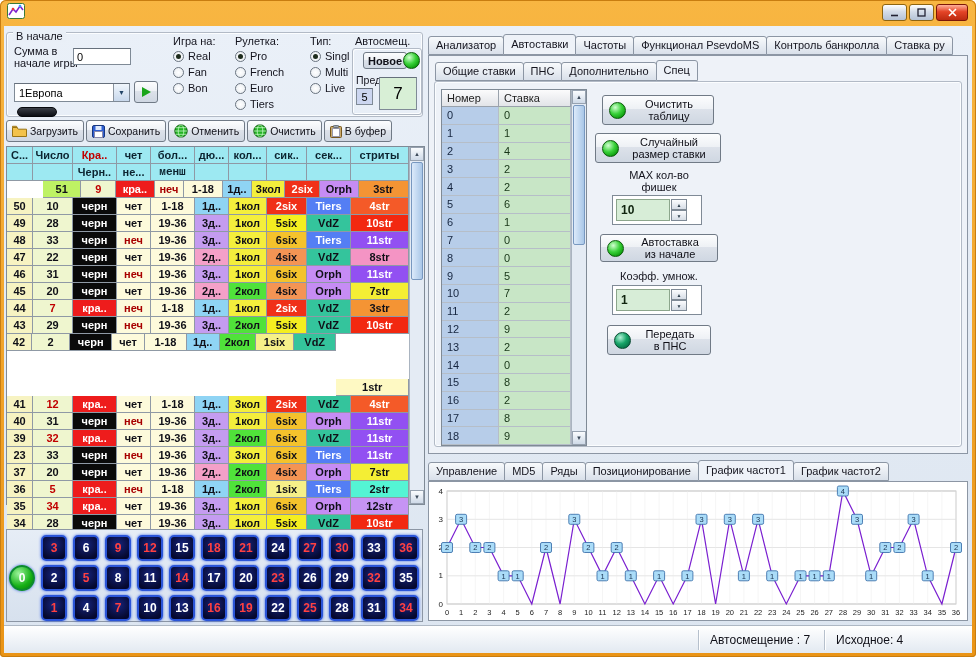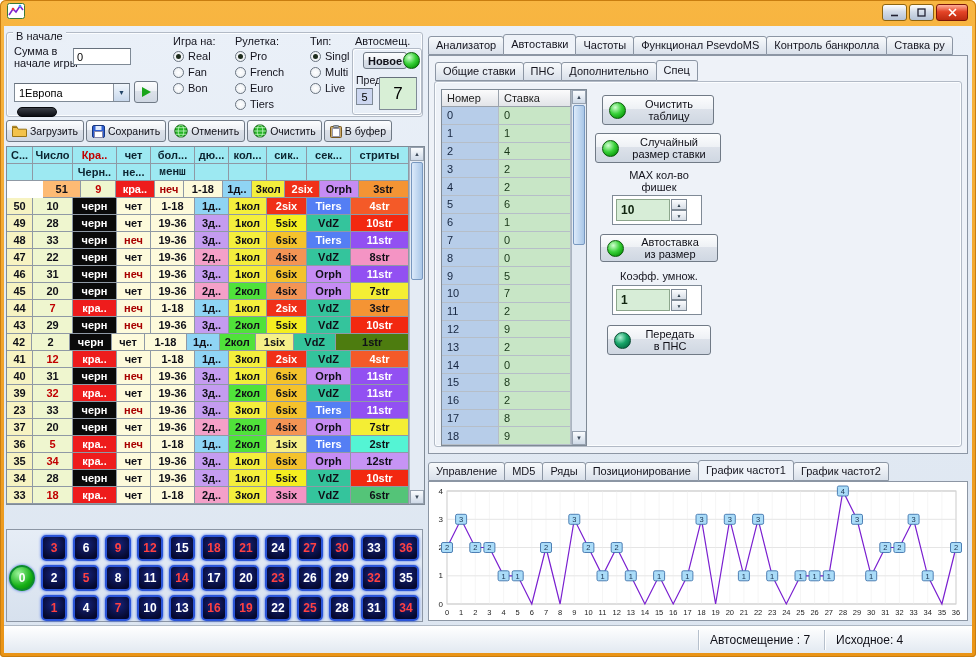--- a/index.html
+++ b/index.html
@@ -251,21 +251,21 @@
             <div class="hcell" style="width: 44px;">Черн..</div>
             <div class="hcell" style="width: 34px;">не...</div>
             <div class="hcell" style="width: 44px; font-family: Liberation Mono, monospace;">менш</div>
             <div class="hcell" style="width: 34px;"></div>
             <div class="hcell" style="width: 38px;"></div>
             <div class="hcell" style="width: 40px;"></div>
             <div class="hcell" style="width: 44px;"></div>
             <div class="hcell" style="width: 58px;"></div>
           </div>
           <div class="hrow">
-            <div class="hcell" style="width: 44px; background: #fdba74; margin-left: 36px;">51</div>
+            <div class="hcell" style="width: 44px; background: #bef264; margin-left: 36px;">51</div>
             <div class="hcell" style="width: 40px; background: rgb(239, 246, 207); color: rgb(192, 0, 0);">9</div>
             <div class="hcell" style="width: 44px; background: rgb(238, 28, 28); color: rgb(255, 255, 255);">кра..</div>
             <div class="hcell" style="width: 34px; background: rgb(253, 250, 219); color: rgb(168, 0, 0);">неч</div>
             <div class="hcell" style="width: 44px; background: rgb(253, 250, 219);">1-18</div>
             <div class="hcell" style="width: 34px; background: rgb(143, 212, 244);">1д..</div>
             <div class="hcell" style="width: 38px; background: rgb(244, 238, 60);">3кол</div>
             <div class="hcell" style="width: 40px; background: rgb(240, 48, 24); color: rgb(255, 255, 255);">2six</div>
             <div class="hcell" style="width: 44px; background: rgb(198, 140, 244);">Orph</div>
             <div class="hcell" style="width: 58px; background: rgb(244, 148, 52);">3str</div>
           </div>
@@ -368,21 +368,21 @@
           <div class="hrow">
             <div class="hcell" style="width: 26px; background: rgb(247, 243, 194);">42</div>
             <div class="hcell" style="width: 40px; background: rgb(239, 246, 207);">2</div>
             <div class="hcell" style="width: 44px; background: rgb(10, 10, 10); color: rgb(255, 255, 255);">черн</div>
             <div class="hcell" style="width: 34px; background: rgb(253, 250, 219);">чет</div>
             <div class="hcell" style="width: 44px; background: rgb(253, 250, 219);">1-18</div>
             <div class="hcell" style="width: 34px; background: rgb(143, 212, 244);">1д..</div>
             <div class="hcell" style="width: 38px; background: rgb(80, 226, 58);">2кол</div>
             <div class="hcell" style="width: 40px; background: rgb(246, 240, 136);">1six</div>
             <div class="hcell" style="width: 44px; background: rgb(52, 196, 156);">VdZ</div>
-            <div class="hcell" style="width: 76px; background: #4d7c0f;">1str</div>
+            <div class="hcell" style="width: 76px; background: #fef9c3; margin-top: 45px;">1str</div>
           </div>
           <div class="hrow">
             <div class="hcell" style="width: 26px; background: rgb(247, 243, 194);">41</div>
             <div class="hcell" style="width: 40px; background: rgb(239, 246, 207); color: rgb(192, 0, 0);">12</div>
             <div class="hcell" style="width: 44px; background: rgb(238, 28, 28); color: rgb(255, 255, 255);">кра..</div>
             <div class="hcell" style="width: 34px; background: rgb(253, 250, 219);">чет</div>
             <div class="hcell" style="width: 44px; background: rgb(253, 250, 219);">1-18</div>
             <div class="hcell" style="width: 34px; background: rgb(143, 212, 244);">1д..</div>
             <div class="hcell" style="width: 38px; background: rgb(244, 238, 60);">3кол</div>
             <div class="hcell" style="width: 40px; background: rgb(240, 48, 24); color: rgb(255, 255, 255);">2six</div>
@@ -664,21 +664,21 @@
           <input class="spinfield" value="10" style="">
           <div class="spincol">
             <div class="spinbtn">▲</div>
             <div class="spinbtn">▼</div>
           </div>
         </div>
         <div class="btn7 btn2" style="left:165px;top:152px;width:118px;height:28px">
           <span class="sphere"></span>
           <span class="lines">
               <span>Автоставка</span>
-              <span>из размер</span>
+              <span>из начале</span>
             </span>
         </div>
         <div class="abs caption" style="left:170px;top:188px;width:108px;text-align:center">Коэфф. умнож.</div>
         <div class="spinpanel" style="left:177px;top:203px;width:90px;height:30px">
           <input class="spinfield" value="1" style="">
           <div class="spincol">
             <div class="spinbtn">▲</div>
             <div class="spinbtn">▼</div>
           </div>
         </div>

